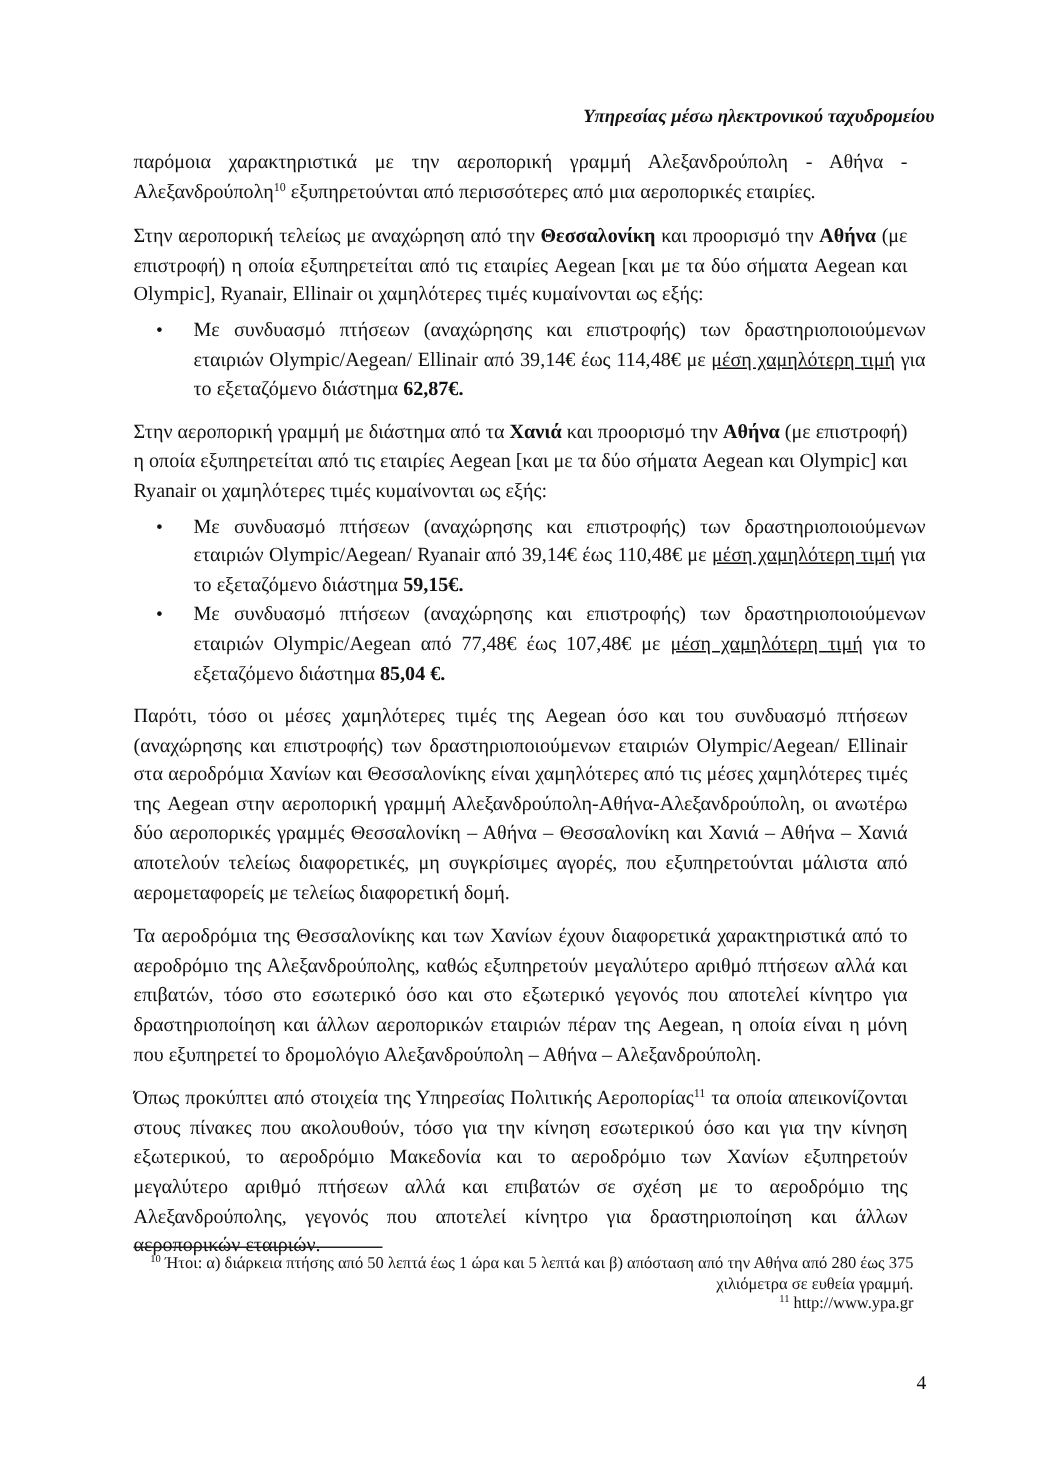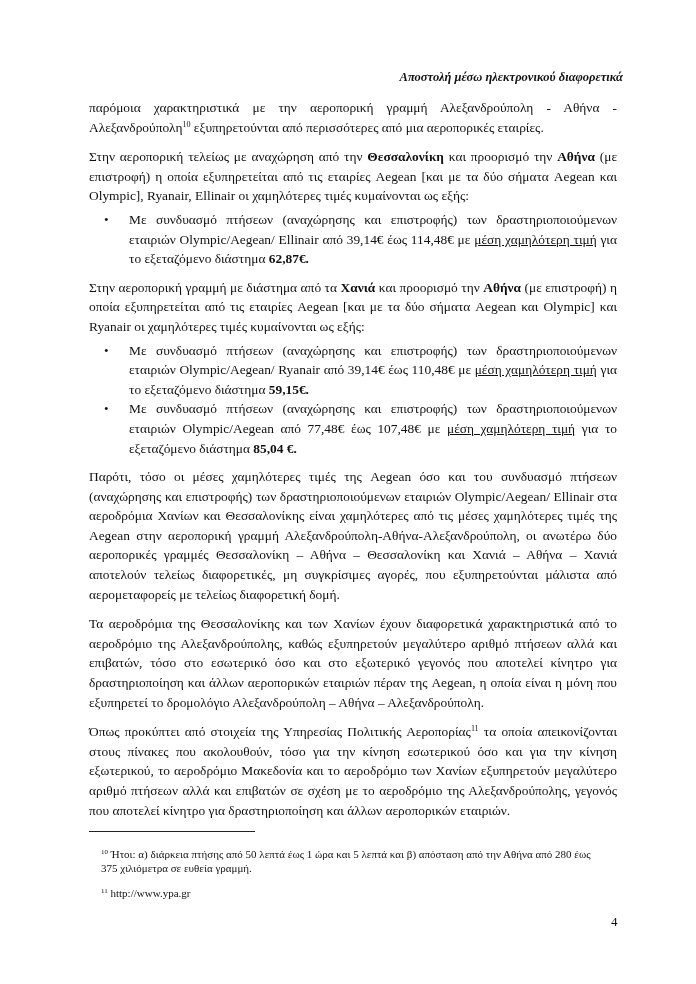--- a/index.html
+++ b/index.html
@@ -9,47 +9,47 @@
       color: #111111;
     }
     .header {
       position: absolute; top: 70px; right: 73px;
       font-style: italic; font-weight: bold; font-size: 12.5px;
     }
     .content {
       position: absolute; left: 89px; top: 98px; width: 528px;
       font-size: 13.4px; line-height: 19.6px; text-align: justify;
     }
-    .content p { margin: 0 0 10px 0; }
+    .content p { margin: 0 12px 10px 0; }
     .content ul { margin: -6px 0 9px 0; padding-left: 40px; list-style: none; }
     .content li { position: relative; margin: 0; }
     .content li::before {
       content: "\2022"; position: absolute; left: -25px; top: 0; font-size: 13px;
     }
     .u { text-decoration: underline; }
     .b { font-weight: bold; }
     sup { font-size: 8px; line-height: 0; vertical-align: 5px; }
     .fn-rule {
       position: absolute; left: 89px; top: 831px; width: 166px; height: 0;
       border-top: 1px solid #222;
     }
     .footnotes {
       position: absolute; left: 89px; top: 836px; width: 520px;
       font-size: 11px; line-height: 13.6px;
     }
-    .footnotes div { margin: 12px; }
+    .footnotes div { margin: 0; text-align: right; }
     .footnotes sup { font-size: 7px; vertical-align: 4px; }
     .page-num {
       position: absolute; left: 611px; top: 914px; font-size: 13px;
     }
   </style>
 </head>
 <body>
 
-<div class="header">Αποστολή μέσω ηλεκτρονικού διαφορετικά</div>
+<div class="header">Υπηρεσίας μέσω ηλεκτρονικού ταχυδρομείου</div>
 
 <div class="content">
   <p><span>παρόμοια χαρακτηριστικά με την αεροπορική γραμμή Αλεξανδρούπολη - Αθήνα - Αλεξανδρούπολη</span><sup>10</sup><span> εξυπηρετούνται από περισσότερες από μια αεροπορικές εταιρίες.</span></p>
 
   <p><span>Στην αεροπορική τελείως με αναχώρηση από την </span><span class="b">Θεσσαλονίκη</span><span> και προορισμό την </span><span class="b">Αθήνα</span><span> (με επιστροφή) η οποία εξυπηρετείται από τις εταιρίες Aegean [και με τα δύο σήματα Aegean και Olympic], Ryanair, Ellinair οι χαμηλότερες τιμές κυμαίνονται ως εξής:</span></p>
   <ul>
     <li><span>Με συνδυασμό πτήσεων (αναχώρησης και επιστροφής) των δραστηριοποιούμενων εταιριών Olympic/Aegean/ Ellinair  από 39,14€ έως 114,48€ με </span><span class="u">μέση χαμηλότερη τιμή</span><span> για το εξεταζόμενο διάστημα </span><span class="b">62,87€.</span></li>
   </ul>
 
   <p><span>Στην αεροπορική γραμμή με διάστημα από τα </span><span class="b">Χανιά</span><span> και προορισμό την </span><span class="b">Αθήνα</span><span> (με επιστροφή) η οποία εξυπηρετείται από τις εταιρίες Aegean [και με τα δύο σήματα Aegean και Olympic] και Ryanair οι χαμηλότερες τιμές κυμαίνονται ως εξής:</span></p>

